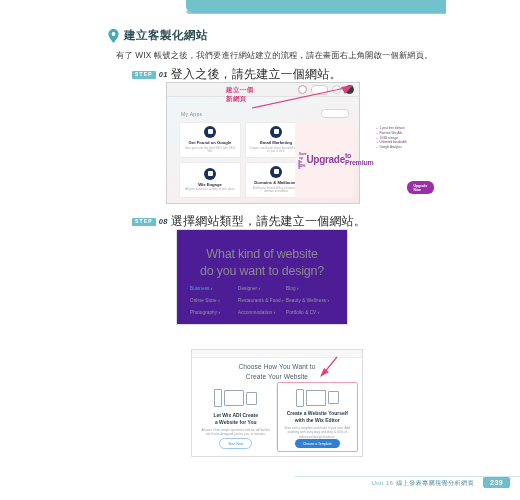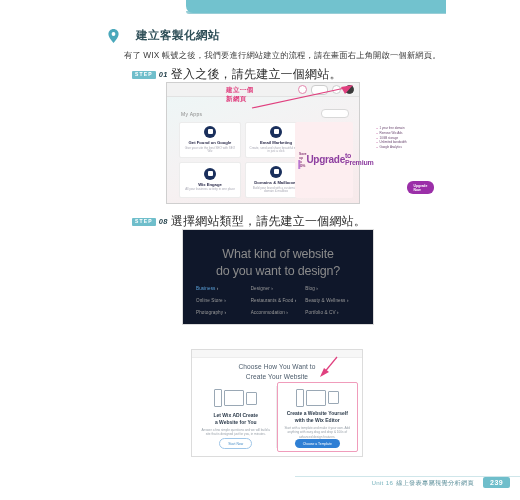--- a/index.html
+++ b/index.html
@@ -15,32 +15,32 @@
     position:absolute;top:0;left:186px;width:260px;height:13px;
     background:#72c2ce;border-bottom-left-radius:7px;
   }
   .top-band-shadow{
     position:absolute;top:11px;left:186px;width:260px;height:3px;
     background:#63b4c1;border-bottom-left-radius:7px;opacity:.65;
   }
 
   
   .section-head{
-    position:absolute;left:108px;top:28px;display:flex;align-items:center;gap:17px;
+    position:absolute;left:108px;top:28px;display:flex;align-items:center;gap:5px;
   }
   .pin-icon{width:11px;height:14px;display:block;}
   .section-title{
     font-size:11.5px;font-weight:bold;color:#2f4f58;letter-spacing:.5px;
     white-space:nowrap;
   }
 
   
   .intro{
     position:absolute;left:116px;top:49px;width:392px;
-    font-size:8.3px;color:#3c3c3c;line-height:1.5;letter-spacing:.15px;margin-left:8px;
+    font-size:8.3px;color:#3c3c3c;line-height:1.5;letter-spacing:.15px;
   }
 
   
   .step-row{position:absolute;display:flex;align-items:center;gap:3px;margin-left:24px;}
   .step-badge{
     background:#6fbecb;color:#ffffff;font-size:5px;font-weight:bold;
     letter-spacing:1.2px;padding:1.5px 3px;border-radius:1px;line-height:1;
   }
   .step-num{
     color:#1f3d47;font-size:7.5px;font-weight:bold;font-style:italic;
@@ -117,21 +117,21 @@
     padding:2.5px 7px;border-radius:6px;
   }
   
   .anno1{
     position:absolute;left:226px;top:86px;font-size:6.5px;color:#e0407f;
     font-weight:bold;line-height:1.35;letter-spacing:.4px;z-index:6;
   }
   .anno1-svg{position:absolute;left:250px;top:84px;z-index:5;}
 
   
-  #shot2{left:182px;top:229px;width:192px;height:96px;border:1px solid #dcdcdc;background:#0f172a;}
+  #shot2{left:176px;top:229px;width:172px;height:96px;border:1px solid #dcdcdc;background:#4c1d95;}
   .wk-title{
     position:absolute;left:0;right:0;top:16px;text-align:center;
     font-size:12.5px;color:#8b8b8b;line-height:1.35;font-weight:normal;letter-spacing:-.2px;
   }
   .wk-grid{
     position:absolute;left:13px;right:13px;top:56px;
     display:grid;grid-template-columns:1fr 1fr 1fr;row-gap:7px;
   }
   .wk-link{font-size:4.6px;color:#9a9a9a;letter-spacing:.1px;white-space:nowrap;}
   .wk-link.first{color:#5aa0d8;}

